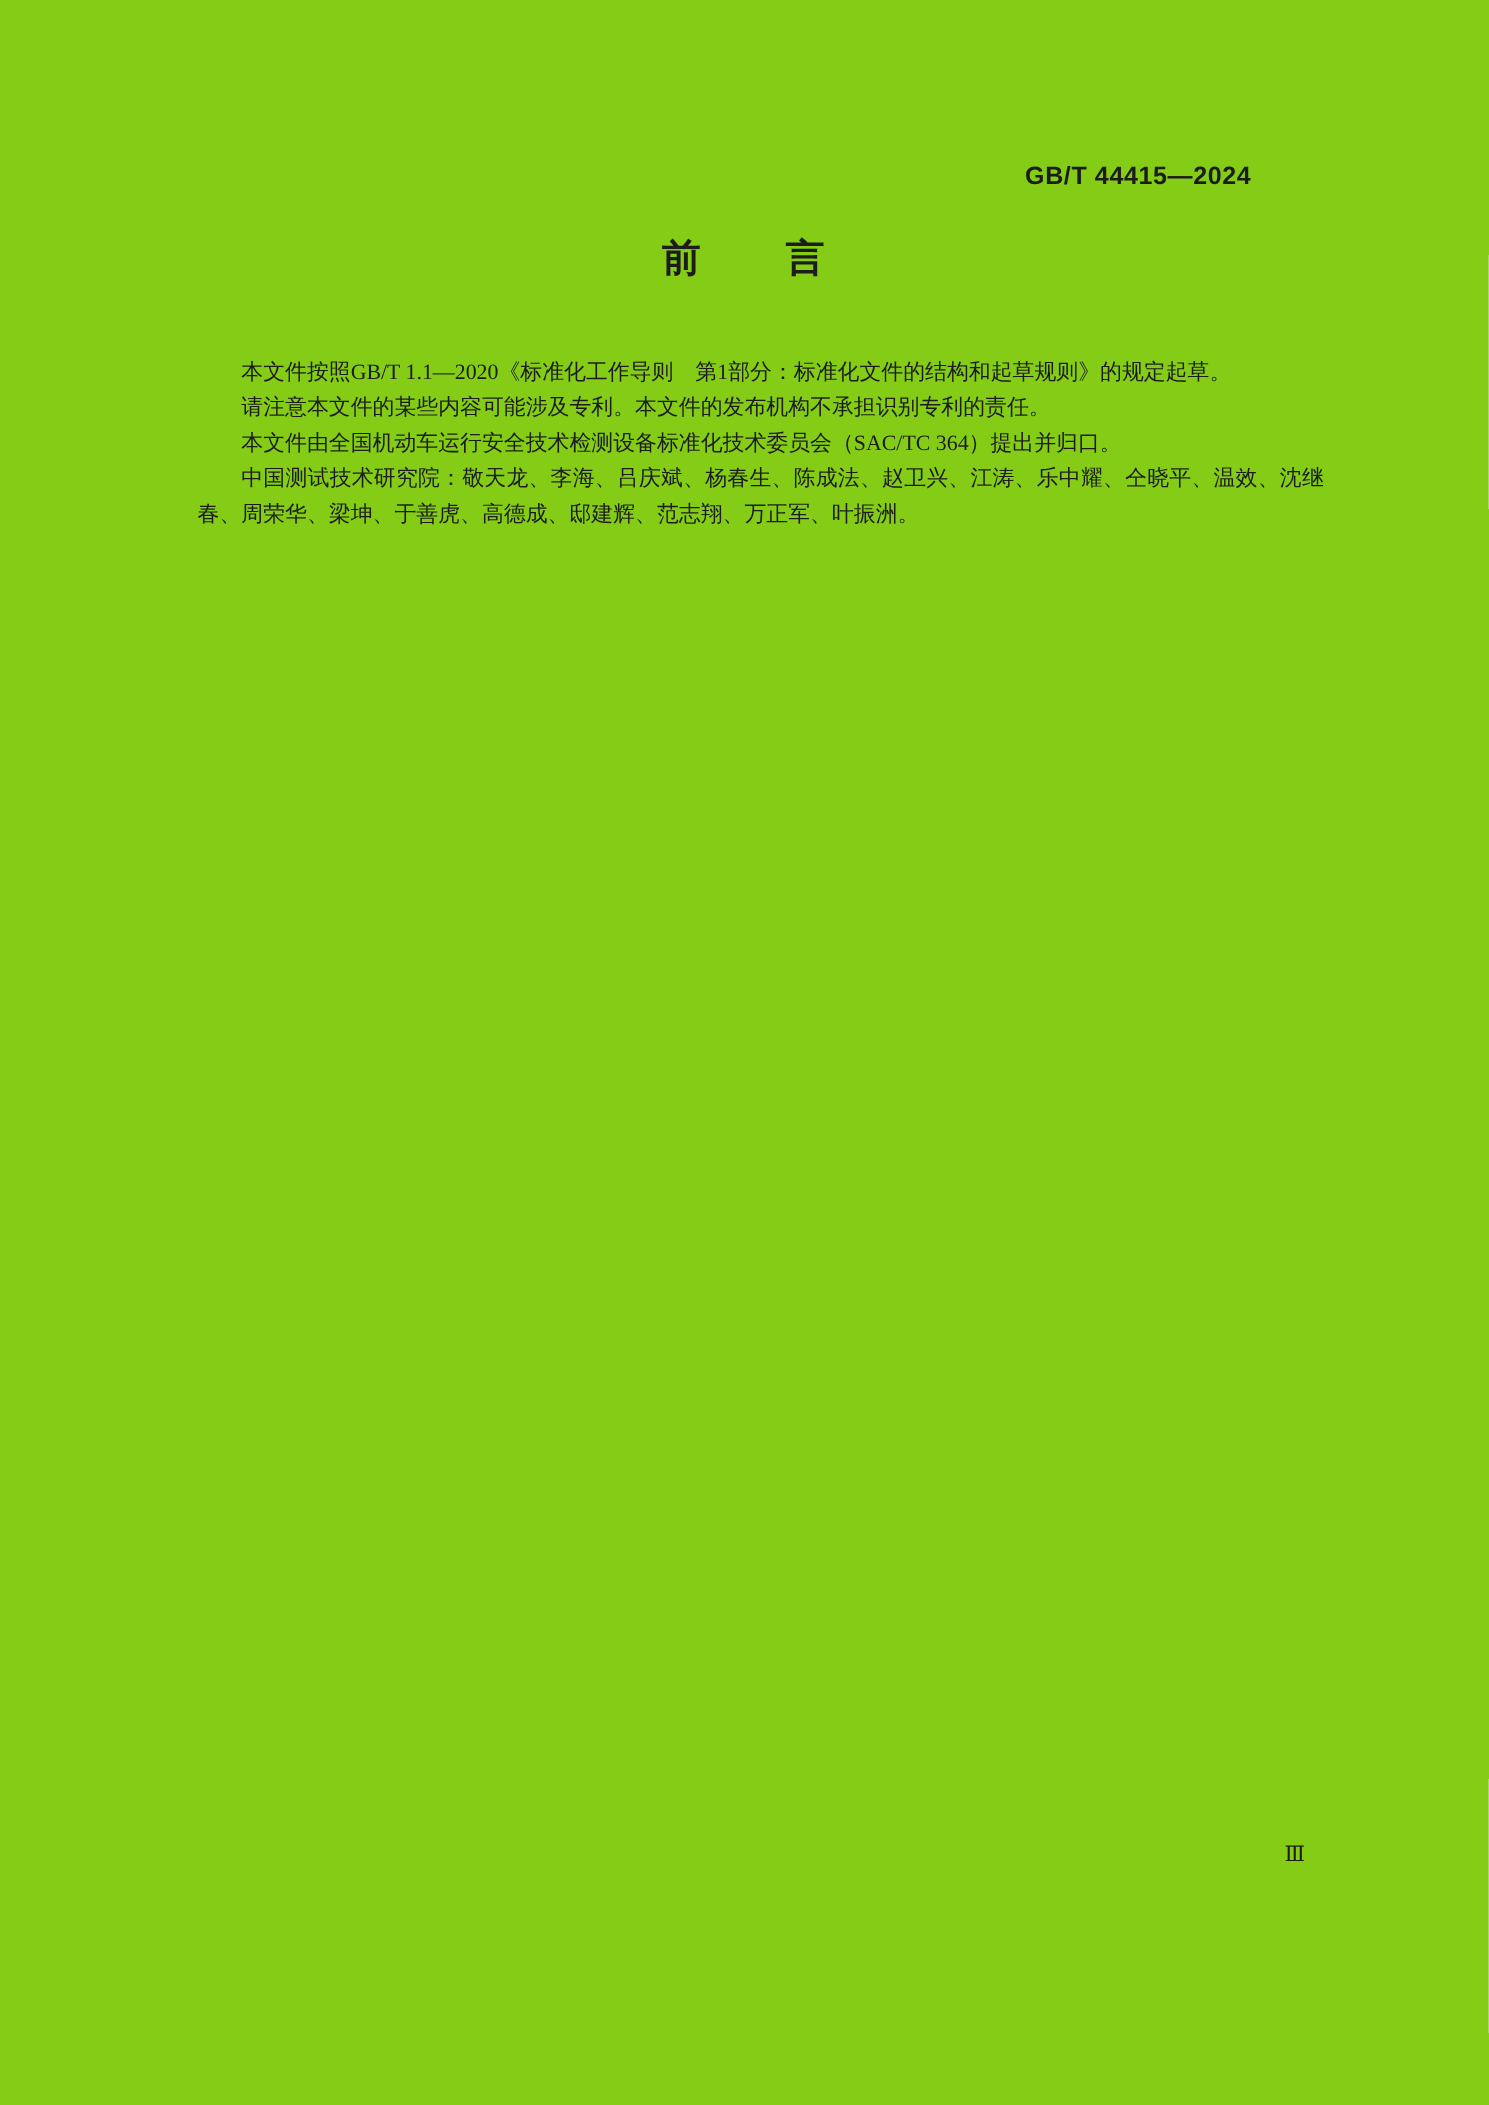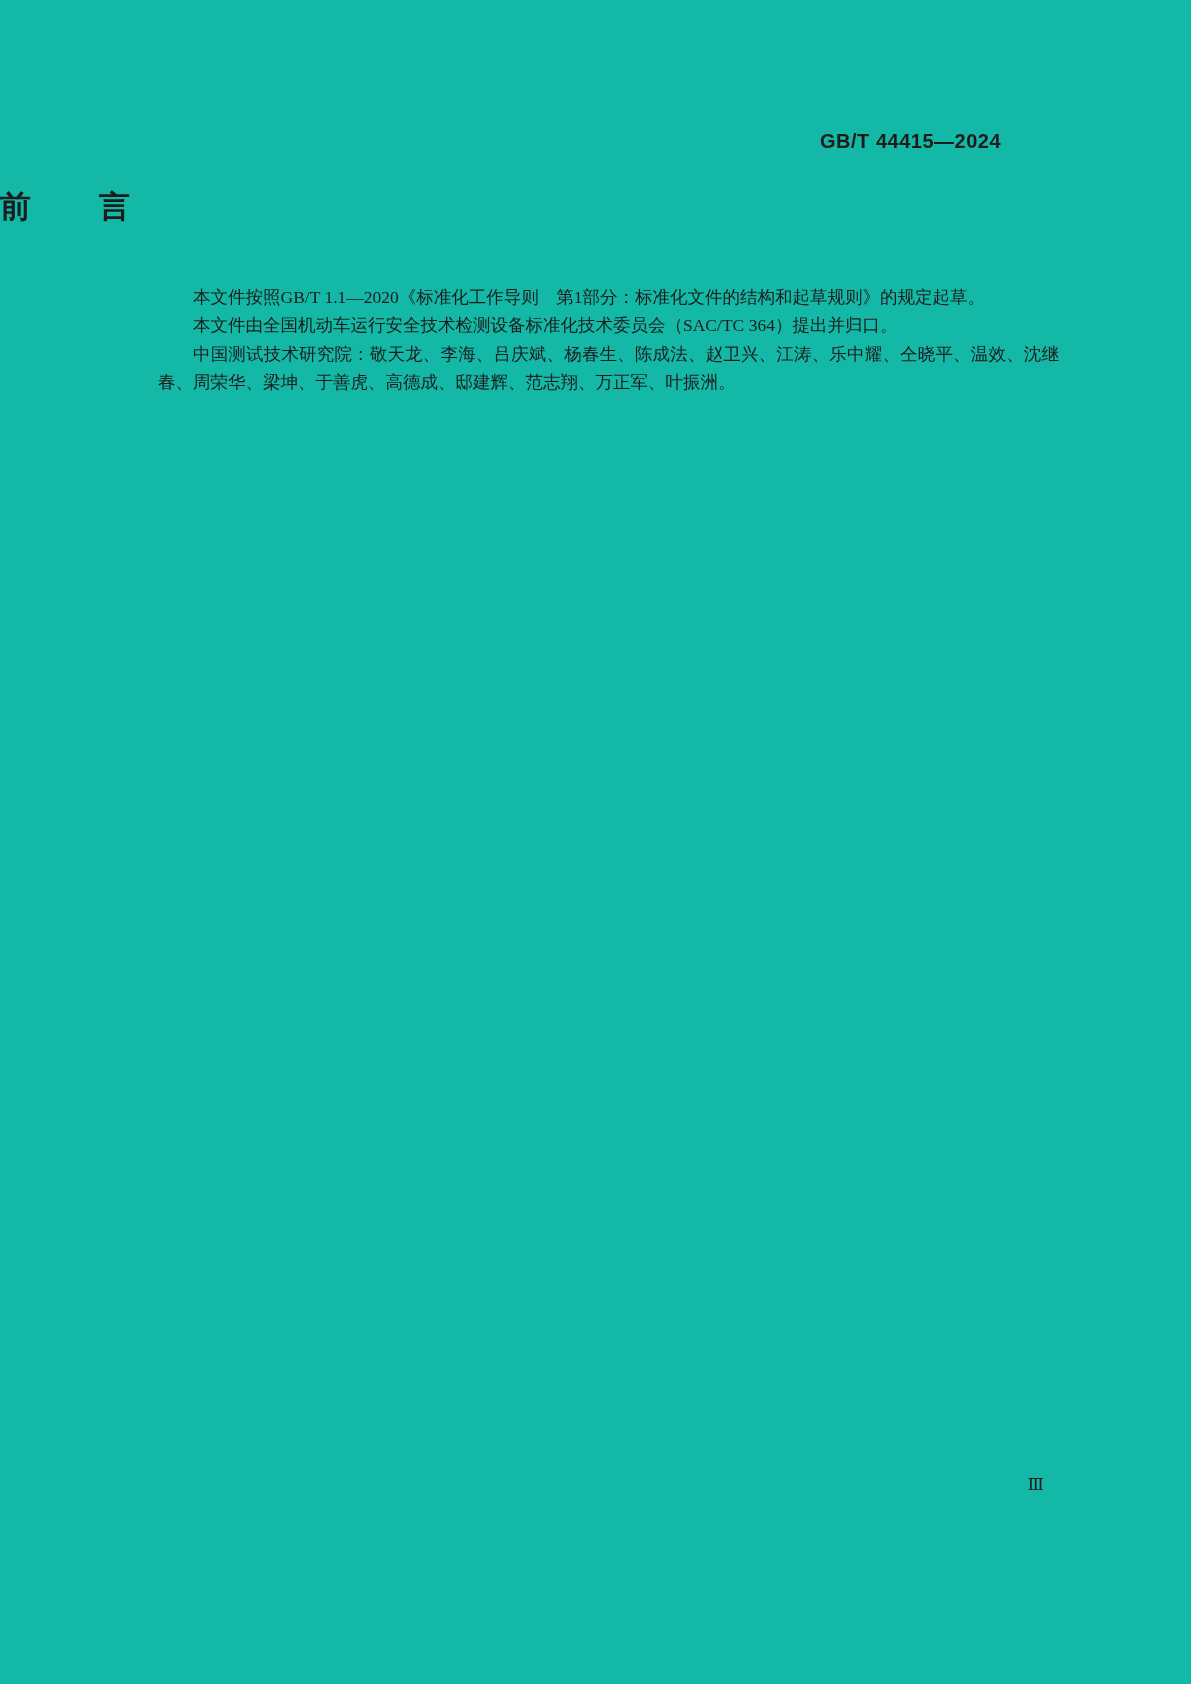--- a/index.html
+++ b/index.html
@@ -5,40 +5,41 @@
   html, body {
     margin: 0;
     padding: 0;
     background: #e8e8e8;
   }
   .page {
     position: relative;
     width: 1191px;
     height: 1684px;
     margin: 0 auto;
-    background: #14b8a6;
+    background: #84cc16;
     color: #1c1c1c;
     font-family: "Liberation Serif", "DejaVu Serif", serif;
     overflow: hidden;
   }
   .doc-number {
     position: absolute;
     top: 130px;
     right: 190px;
     font-family: "Liberation Sans", "DejaVu Sans", sans-serif;
     font-weight: bold;
     font-size: 20px;
     letter-spacing: 0.5px;
     white-space: nowrap;
   }
   .fore-title {
     position: absolute;
     top: 186px;
     left: 0;
     width: 100%;
+    text-align: center;
     font-family: "Liberation Sans", "DejaVu Sans", sans-serif;
     font-weight: bold;
     font-size: 31px;
     letter-spacing: 2px;
     white-space: pre;
   }
   .content {
     position: absolute;
     top: 283px;
     left: 158px;
@@ -66,19 +67,20 @@
 <body>
 
 <div class="page">
 
   <div class="doc-number">GB/T 44415—2024</div>
 
   <div class="fore-title">前　　言</div>
 
   <div class="content">
     <p>本文件按照GB/T 1.1—2020《标准化工作导则　第1部分：标准化文件的结构和起草规则》的规定起草。</p>
+    <p>请注意本文件的某些内容可能涉及专利。本文件的发布机构不承担识别专利的责任。</p>
     <p>本文件由全国机动车运行安全技术检测设备标准化技术委员会（SAC/TC 364）提出并归口。</p>
     <p>中国测试技术研究院：敬天龙、李海、吕庆斌、杨春生、陈成法、赵卫兴、江涛、乐中耀、仝晓平、温效、沈继春、周荣华、梁坤、于善虎、高德成、邸建辉、范志翔、万正军、叶振洲。</p>
   </div>
 
   <div class="page-number">Ⅲ</div>
 
 </div>
 
 </body></html>

